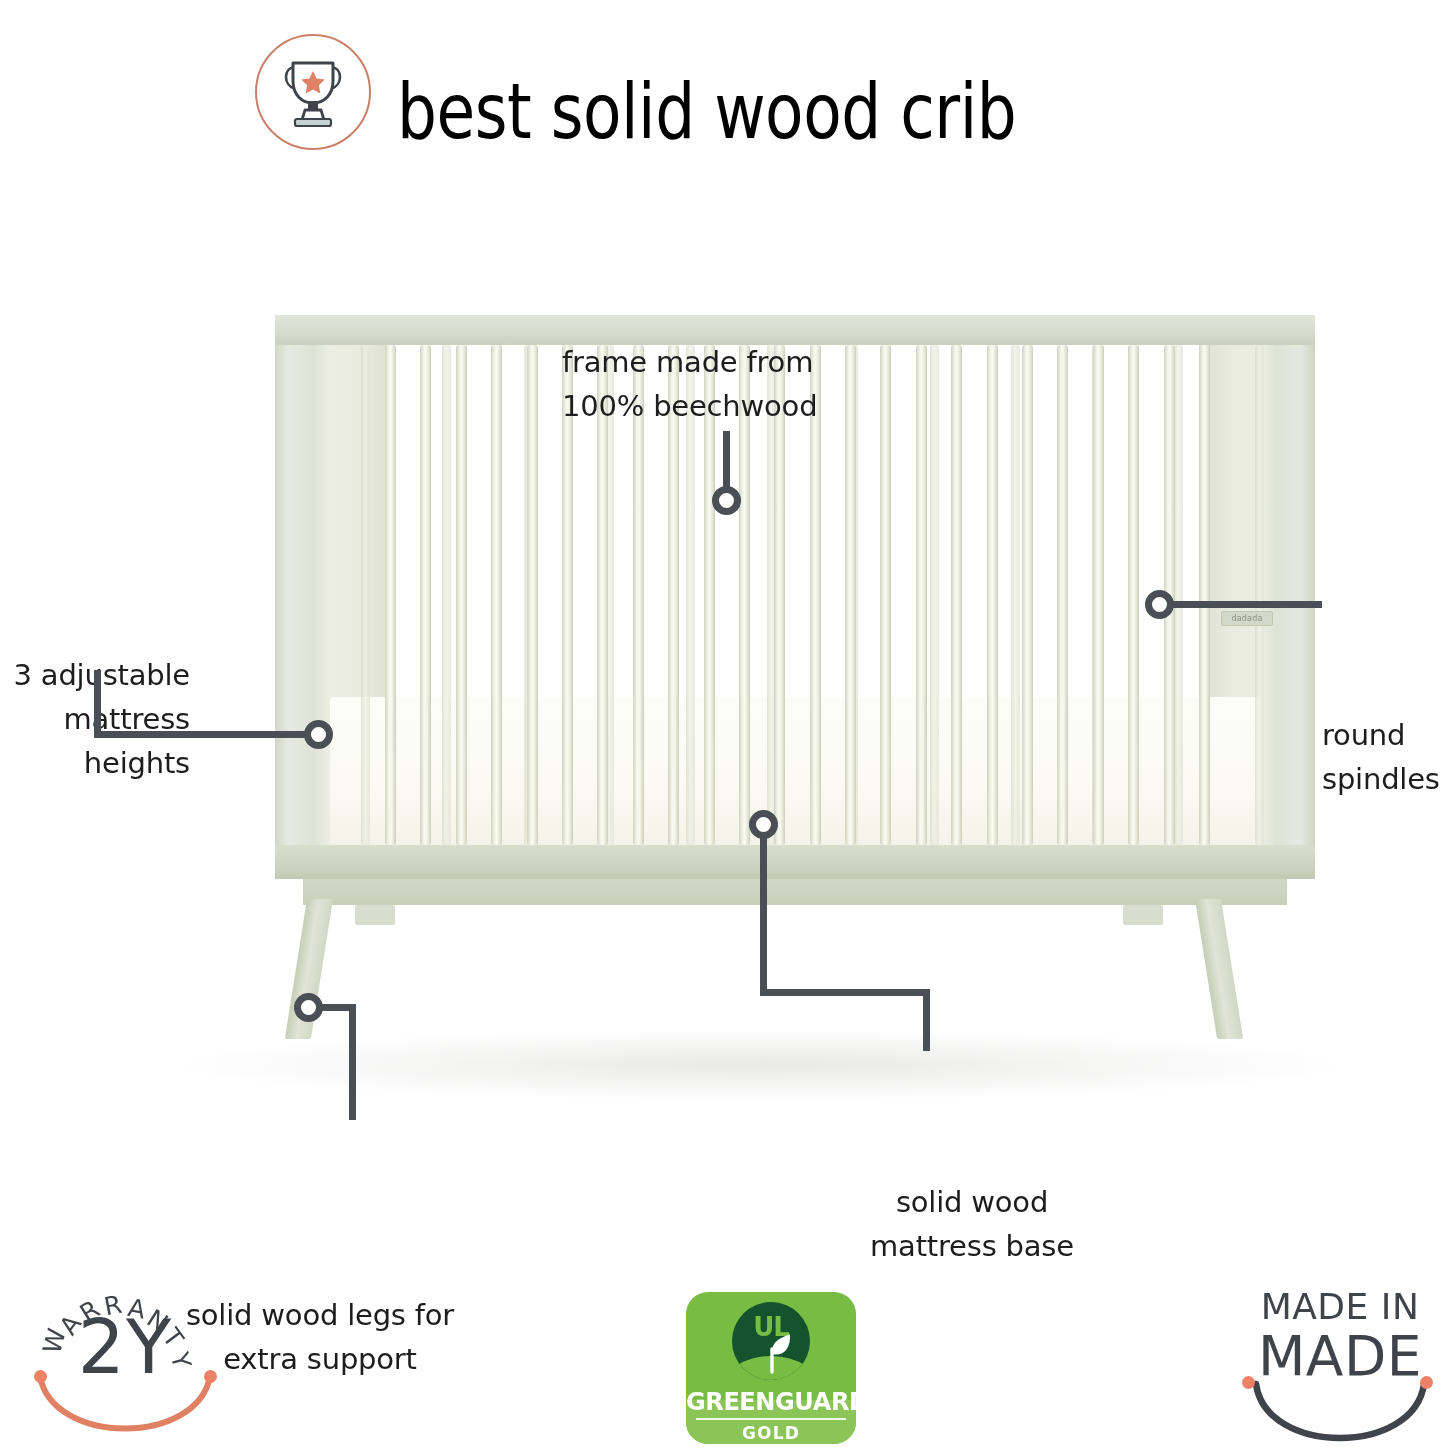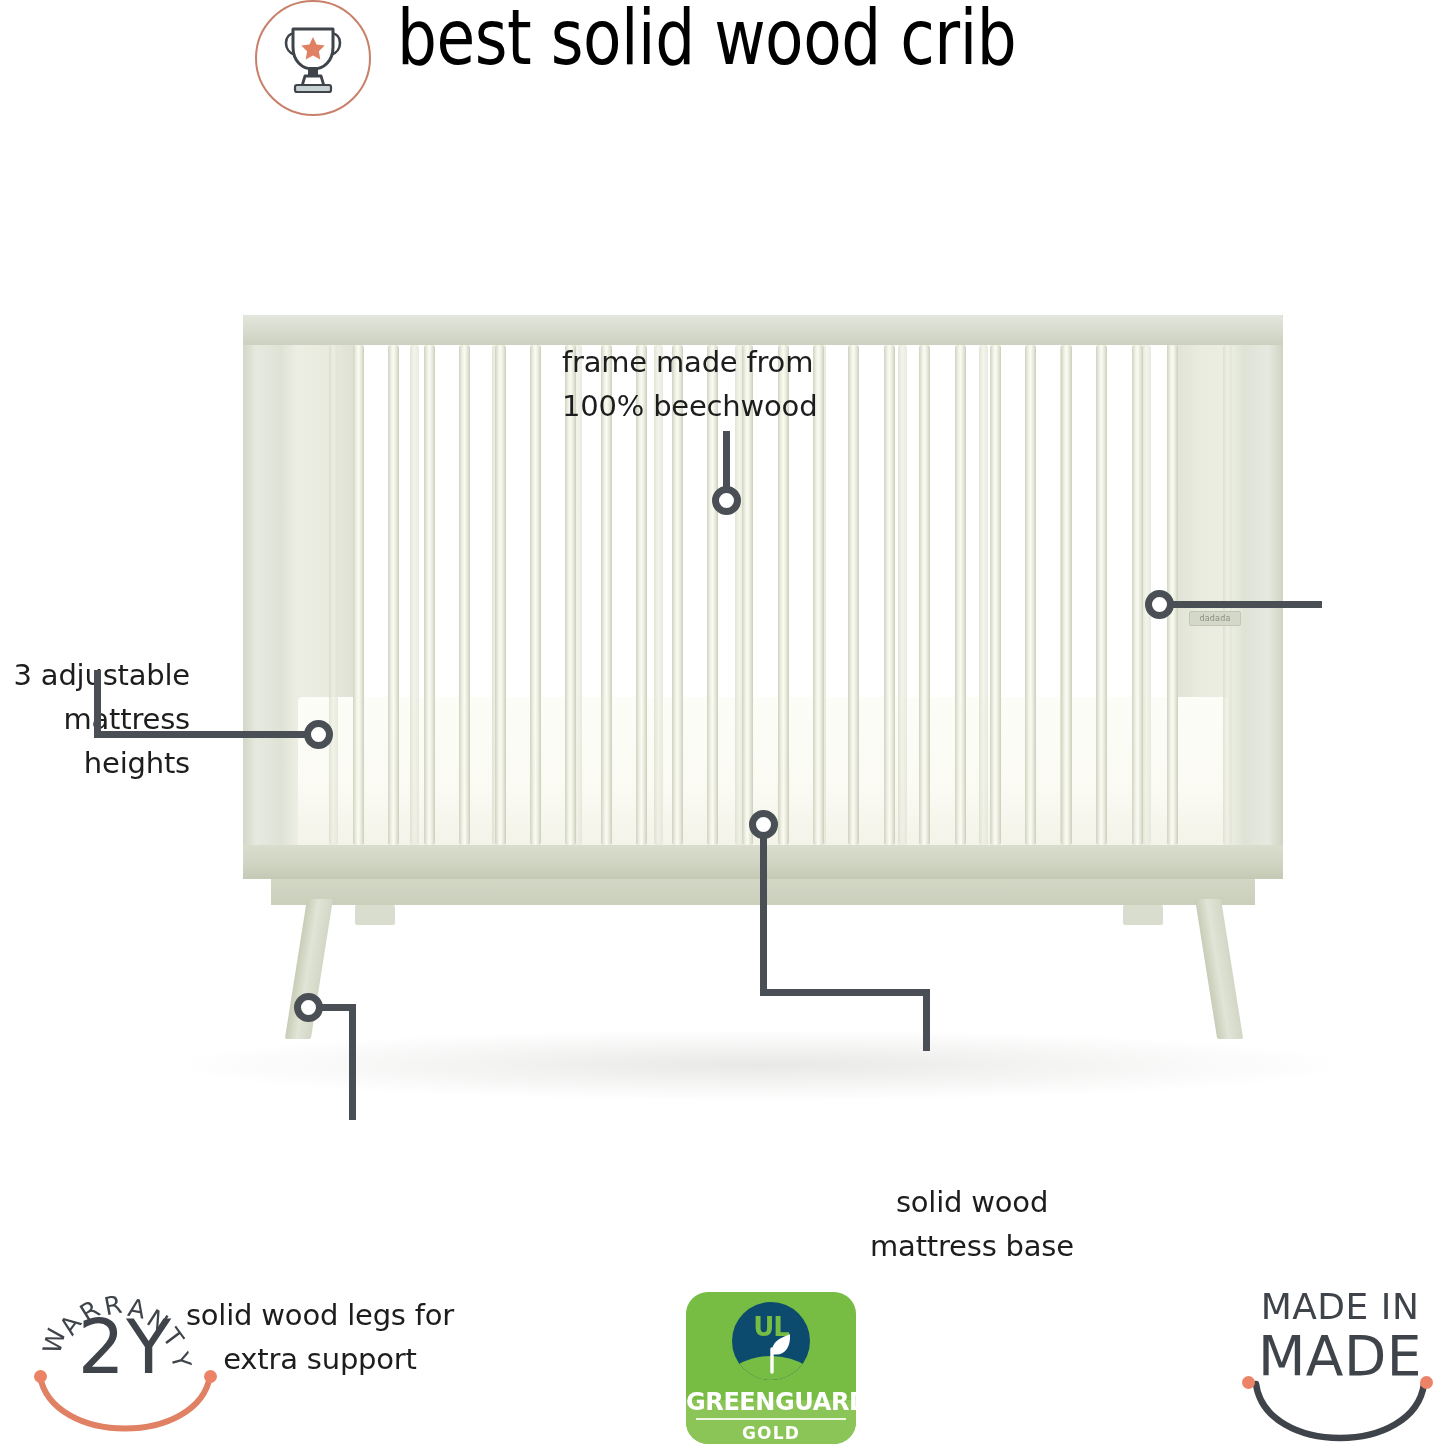--- a/index.html
+++ b/index.html
@@ -16,21 +16,21 @@
     height: 1453px;
     background: #ffffff;
   }
 
   
   #header {
     position: absolute;
     left: 0; top: 0;
     width: 1324px; height: 150px;
     display: flex;
-    align-items: flex-start;
+    align-items: flex-end;
     justify-content: center;
   }
   #award-badge {
     width: 116px; height: 116px;
     border: 2.5px solid #c9806a;
     border-radius: 50%;
     display: flex;
     align-items: center;
     justify-content: center;
     flex: 0 0 auto;
@@ -54,21 +54,21 @@
     left: 0; top: 150px;
     width: 1445px; height: 1130px;
   }
   #crib-scene {
     position: absolute;
     left: 243px; top: 165px;
     width: 1040px; height: 700px;
   }
 
   
-  .crib-part { position: absolute; }
+  .crib-part { position: absolute; margin-left: 32px; }
 
   #crib-toprail {
     left: 0; top: 0; width: 1040px; height: 30px;
     background: linear-gradient(180deg,#e3e6dc 0%,#d7dbcd 55%,#cbd0bf 100%);
     border-radius: 2px;
   }
   #crib-left-post {
     left: 0; top: 0; width: 38px; height: 545px;
     background: linear-gradient(90deg,#d2d7c6 0%,#e6e9e0 35%,#dfe3d6 100%);
   }
@@ -228,21 +228,21 @@
     background: #77bc43;
     border-radius: 22px;
     overflow: hidden;
   }
   #gg-ul-circle {
     position: absolute;
     left: 50%; top: 10px;
     transform: translateX(-50%);
     width: 78px; height: 78px;
     border-radius: 50%;
-    background: #0c4a6e;
+    background: #14532d;
     overflow: hidden;
   }
   #gg-ul-text {
     position: absolute;
     left: 0; right: 0; top: 10px;
     text-align: center;
     font-family: "DejaVu Sans", sans-serif;
     font-size: 26px;
     font-weight: 700;
     color: #77bc43;
@@ -397,20 +397,22 @@
     <div class="leader v" style="left:723px; top:281px; height:72px;"></div>
     <div class="marker" style="left:712px; top:336px;"></div>
 
     <div class="callout-text" id="callout-adjust-text">3 adjustable
 mattress
 heights</div>
     <div class="leader v" style="left:94px; top:520px; height:68px;"></div>
     <div class="leader h" style="left:94px; top:581px; width:222px;"></div>
     <div class="marker" style="left:304px; top:570px;"></div>
 
+    <div class="callout-text" id="callout-spindles-text">round
+spindles</div>
     <div class="leader h" style="left:1160px; top:451px; width:162px;"></div>
     <div class="marker" style="left:1145px; top:440px;"></div>
 
     <div class="callout-text" id="callout-base-text">solid wood
 mattress base</div>
     <div class="leader v" style="left:760px; top:686px; height:160px;"></div>
     <div class="leader h" style="left:760px; top:839px; width:170px;"></div>
     <div class="leader v" style="left:923px; top:839px; height:62px;"></div>
     <div class="marker" style="left:749px; top:660px;"></div>
 

